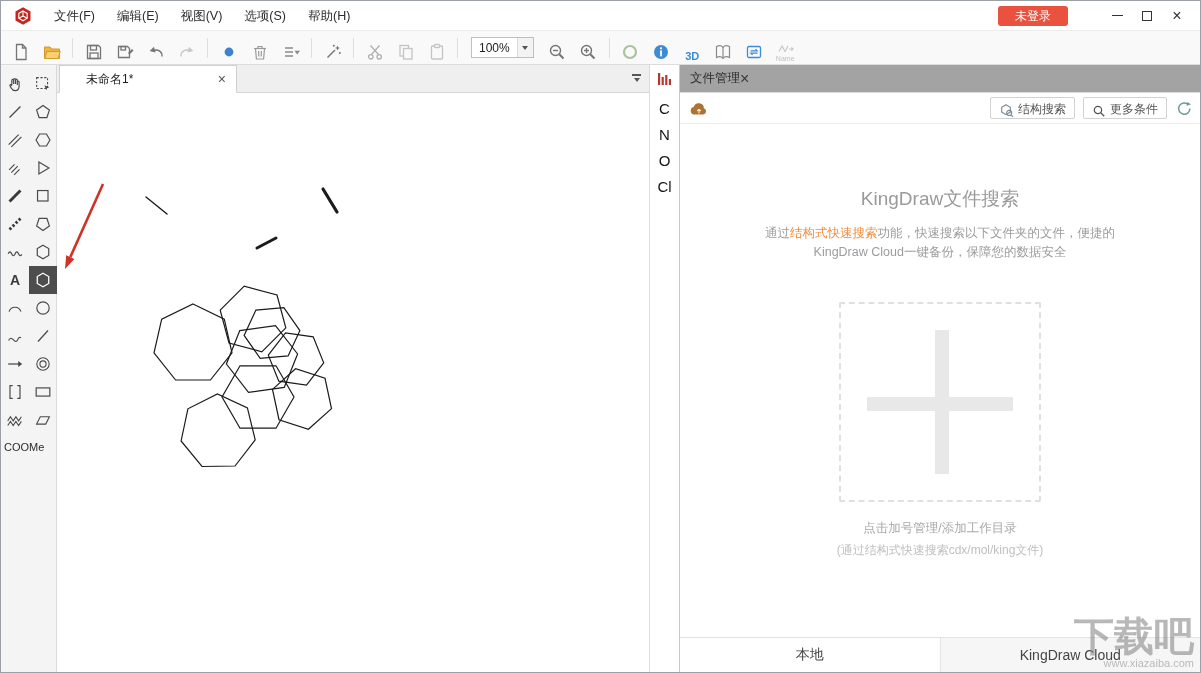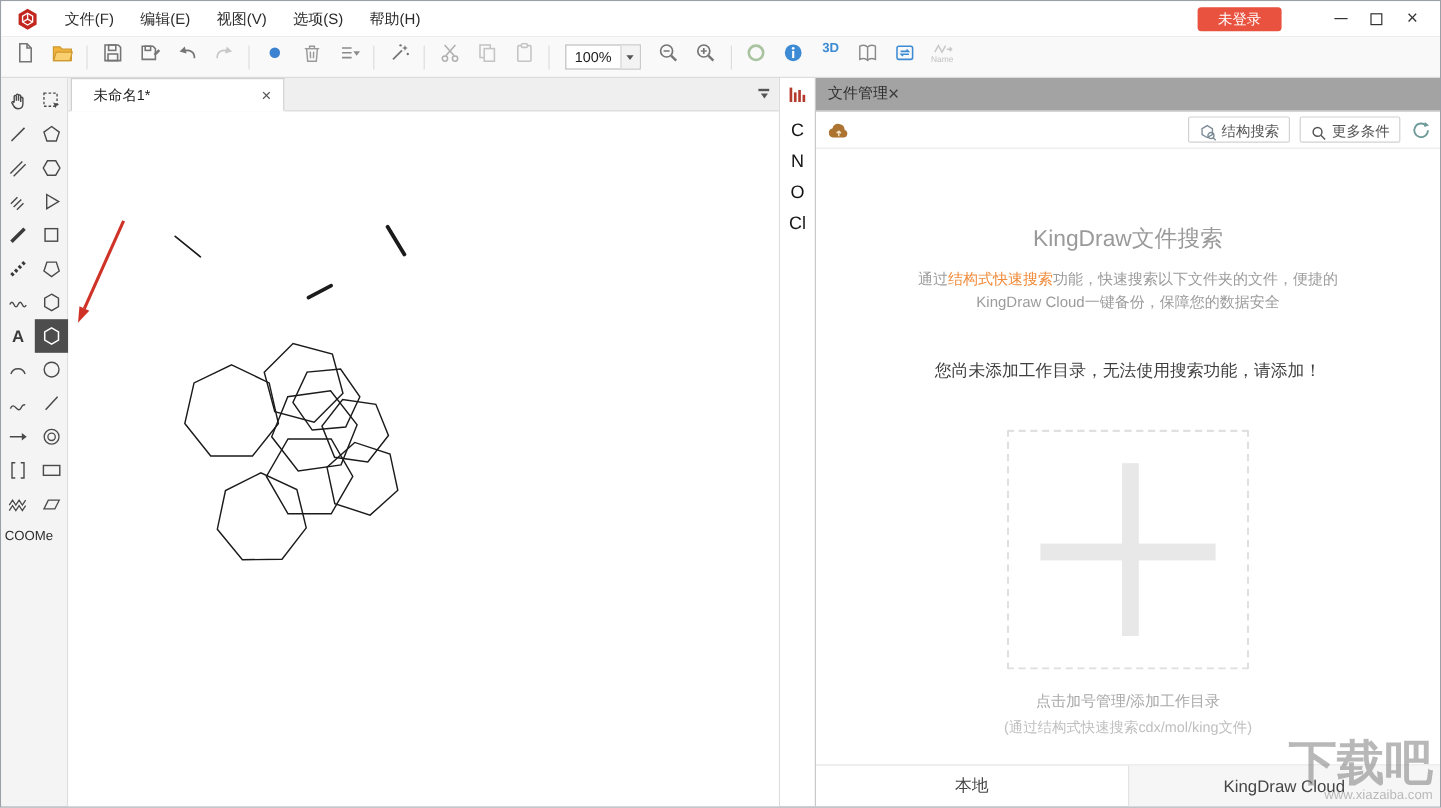--- a/index.html
+++ b/index.html
@@ -11,41 +11,41 @@
 .logo{width:20px;height:20px;margin:0 10px 0 4px}
 .menu{padding:0 11px;font-size:12.5px;color:#2b2b2b;line-height:30px;cursor:default}
 .tb-spacer{flex:1}
 .login-btn{background:#e8523f;color:#fff;border-radius:3px;padding:3px 17px;font-size:12px;margin-right:34px;line-height:14px}
 .win-btn{width:30px;height:30px;display:flex;align-items:center;justify-content:center;color:#333}
 .min-glyph{width:11px;border-top:1.5px solid #333;display:inline-block}
 .max-glyph{width:10px;height:10px;border:1.4px solid #333;display:inline-block}
 .close-glyph{font-size:16px;line-height:1}
 
 .toolbar{height:34px;background:#f9f9f9;border-bottom:1px solid #dcdcdc;display:flex;align-items:center;padding:0 4px}
-.tool{width:31px;height:28px;display:flex;align-items:center;justify-content:flex-start;flex-direction:column}
+.tool{width:31px;height:28px;display:flex;align-items:center;justify-content:flex-end;flex-direction:column}
 .tsep{width:1px;height:20px;background:#dedede;margin:0 5px}
 .zoom-box{display:flex;align-items:center;border:1px solid #bfbfbf;background:#fff;height:21px;margin:0 8px}
 .zoom-val{padding:0 7px;font-size:12px;color:#222}
 .zoom-arrow{width:16px;height:19px;border-left:1px solid #d8d8d8;display:flex;align-items:center;justify-content:center;background:#f3f3f3}
 .caret{width:0;height:0;border-left:3.5px solid transparent;border-right:3.5px solid transparent;border-top:4.5px solid #555}
 .threed-label{font-size:11px;font-weight:bold;color:#3d8bd4}
 .name-caption{font-size:7px;color:#c2c2c2;line-height:1;margin-top:1px}
 
 .main{display:flex;height:607px}
 
 .palette{width:56px;background:#f4f4f4;border-right:1px solid #d9d9d9;padding-top:5px}
 .pal-grid{display:grid;grid-template-columns:28px 28px}
 .pal-cell{height:28px;display:flex;align-items:center;justify-content:center}
 .pal-cell.selected{background:#4d4d4d}
 .text-tool-a{font-size:14px;font-weight:bold;color:#3a3a3a}
 .pal-frag{font-size:11px;color:#2b2b2b;padding:7px 0 0 3px;letter-spacing:0}
 
 .docarea{width:592px;display:flex;flex-direction:column;background:#fff}
 .tabbar{height:28px;background:#efefef;border-bottom:1px solid #d4d4d4;display:flex;align-items:flex-end;position:relative;flex:none}
-.tab{height:28px;margin-left:2px;margin-bottom:-1px;background:#fff;border:1px solid #cfcfcf;border-bottom:1px solid #fff;display:flex;align-items:center;justify-content:space-between;padding:0 10px 0 18px;width:178px;font-size:12px;color:#1e1e1e}
+.tab{height:28px;margin-left:2px;margin-bottom:-1px;background:#fff;border:1px solid #cfcfcf;border-bottom:1px solid #fff;display:flex;align-items:center;justify-content:space-between;padding:0 10px 0 26px;width:178px;font-size:12px;color:#1e1e1e}
 .tab-close{color:#555;font-size:14px;line-height:1}
 .tablist-btn{position:absolute;right:8px;top:9px;display:flex;flex-direction:column;align-items:center;gap:2px}
 .tablist-bar{width:9px;height:1.6px;background:#555}
 .canvas{position:relative;flex:1;background:#fff}
 .canvas svg{position:absolute;inset:0}
 
 .elemstrip{width:30px;background:#fff;border-left:1px solid #dcdcdc;display:flex;flex-direction:column;align-items:center;padding-top:7px;flex:none}
 .elem-icon{margin-bottom:9px}
 .elem{font-size:15px;color:#141414;height:26px;display:flex;align-items:center;cursor:default}
 
@@ -469,21 +469,20 @@
             <polygon points="13.2,1.8 16.8,4.8 12.4,6.2" fill="#6e9a9a"></polygon>
           </svg>
         </span>
     </div>
     <div class="panel-body">
       <div class="ph">KingDraw文件搜索</div>
       <div class="pdesc">
         <span>通过</span><span class="hl">结构式快速搜索</span><span>功能，快速搜索以下文件夹的文件，便捷的</span>
         <div>KingDraw Cloud一键备份，保障您的数据安全</div>
       </div>
-      <div class="pwarn">您尚未添加工作目录，无法使用搜索功能，请添加！</div>
       <div class="dropbox">
         <div class="plus-h"></div>
         <div class="plus-v"></div>
       </div>
       <div class="phint1">点击加号管理/添加工作目录</div>
       <div class="phint2">(通过结构式快速搜索cdx/mol/king文件)</div>
       <div class="panel-tabs">
         <div class="ptab">本地</div>
         <div class="ptab cloud">KingDraw Cloud</div>
       </div>

